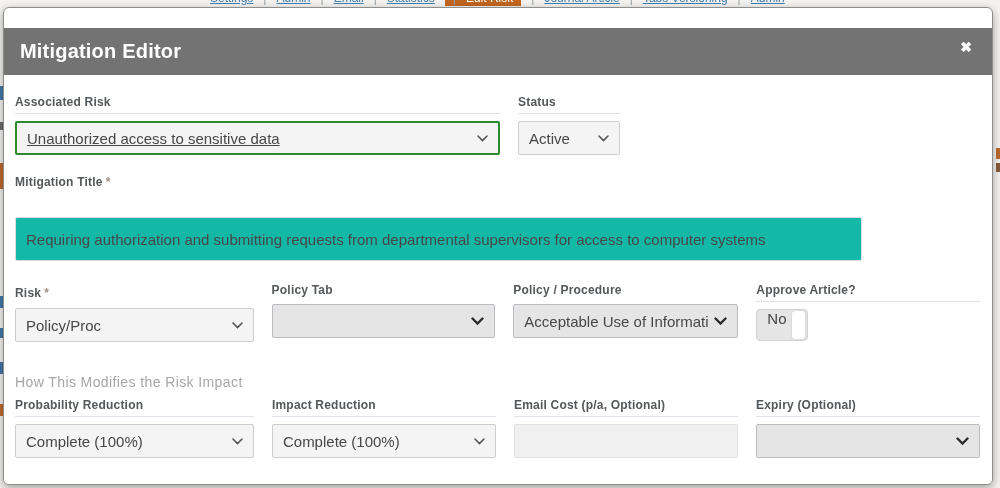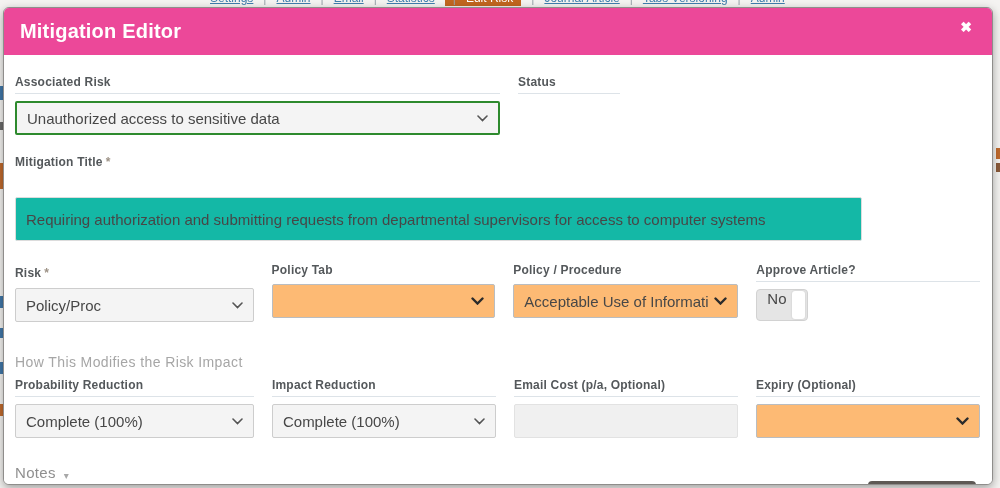--- a/index.html
+++ b/index.html
@@ -24,22 +24,22 @@
   .edge-frag { position:absolute; }
 
   
   .modal {
     position:absolute; left:3px; top:7px; width:990px; height:478px;
     background:#ffffff; border:1px solid #8f8d8b; border-radius:6px;
     box-shadow:0 3px 10px rgba(0,0,0,.35);
     display:flex; flex-direction:column; overflow:hidden;
   }
   .modal-header {
-    background:#ec4899; color:#ffffff; height:47px; flex:0 0 47px;
-    display:flex; align-items:center; padding:0 16px;
+    background:#737373; color:#ffffff; height:47px; flex:0 0 47px;
+    display:flex; align-items:center; padding:0 16px;margin-top:20px;
   }
   .modal-title { font-size:20px; font-weight:bold; letter-spacing:.2px; }
   .close-btn {
     margin-left:auto; color:#ffffff; font-size:14px; font-weight:bold;
     cursor:pointer; line-height:1; padding:2px 4px; align-self:flex-start; margin-top:10px;
   }
   .modal-body {
     flex:1; padding:12px 12px 10px 11px; display:flex; flex-direction:column;
     background:#ffffff;
   }
@@ -51,22 +51,22 @@
   .field-label.help { border-bottom:1px solid #dde3e8; padding-bottom:4px; }
   .req { color:#9d9286; font-weight:bold; margin-left:3px; font-size:12px; }
 
   .select, .text-input {
     height:34px; background:#f4f4f4; border:1px solid #cdcdcd; border-radius:2px;
     display:flex; align-items:center; font-size:15px; color:#474747;
     padding:0 10px; cursor:pointer; overflow:hidden; white-space:nowrap;
   }
   .select .val { flex:1; overflow:hidden; white-space:nowrap; }
   .select svg { flex:0 0 auto; margin-left:6px; }
-  .select.green { border:2px solid #2d8a2d; }
-  .select.darker { background:#fdba74; border-color:#b9bdc1; }
+  .select.green { border:2px solid #2d8a2d;text-decoration:underline; }
+  .select.darker { background:#e5e5e5; border-color:#b9bdc1; }
   .text-input { background:#14b8a6; border-color:#dcdcdc; cursor:text; height:44px; }
   .text-input.empty { background:#f0f0f0; border-color:#e2e2e2; }
 
   .row { display:flex; gap:18px; }
   .col { display:flex; flex-direction:column; }
   .col .field-wrap { margin-top:7px; }
 
   .toggle {
     width:52px; height:32px; background:#e5e5e5; border:1px solid #d2d2d2;
     border-radius:4px; position:relative; display:flex; align-items:flex-start;
@@ -125,20 +125,26 @@
         <span class="field-label help">Associated Risk</span>
         <div class="select green field-wrap">
           <span class="val">Unauthorized access to sensitive data</span>
           <svg width="11" height="7" viewBox="0 0 11 7">
               <polyline points="1,1 5.5,5.5 10,1" fill="none" stroke="#555" stroke-width="1.6" stroke-linecap="round"></polyline>
             </svg>
         </div>
       </div>
       <div class="col" style="width:102px;">
         <span class="field-label help">Status</span>
+        <div class="select field-wrap">
+          <span class="val">Active</span>
+          <svg width="11" height="7" viewBox="0 0 11 7">
+              <polyline points="1,1 5.5,5.5 10,1" fill="none" stroke="#555" stroke-width="1.6" stroke-linecap="round"></polyline>
+            </svg>
+        </div>
       </div>
     </div>
 
     <div class="col" style="margin-top:17px; width:847px;gap:20px;">
       <span>
         <span class="field-label">Mitigation Title</span><span class="req">*</span>
       </span>
       <div class="text-input field-wrap">
         <span>Requiring authorization and submitting requests from departmental supervisors for access to computer systems</span>
       </div>

